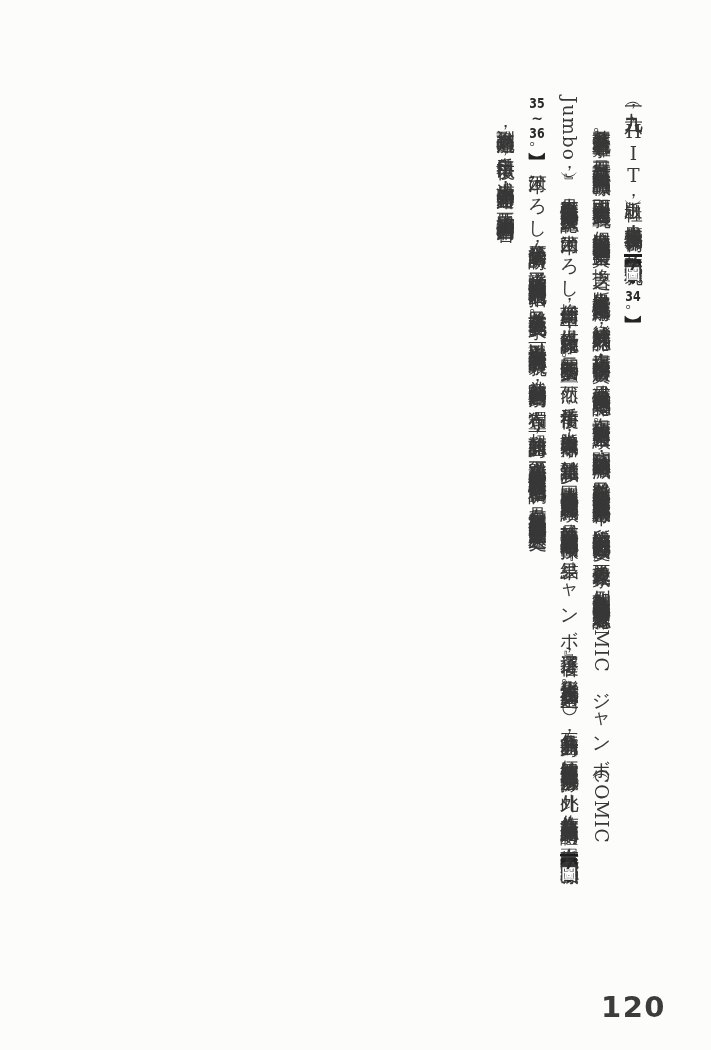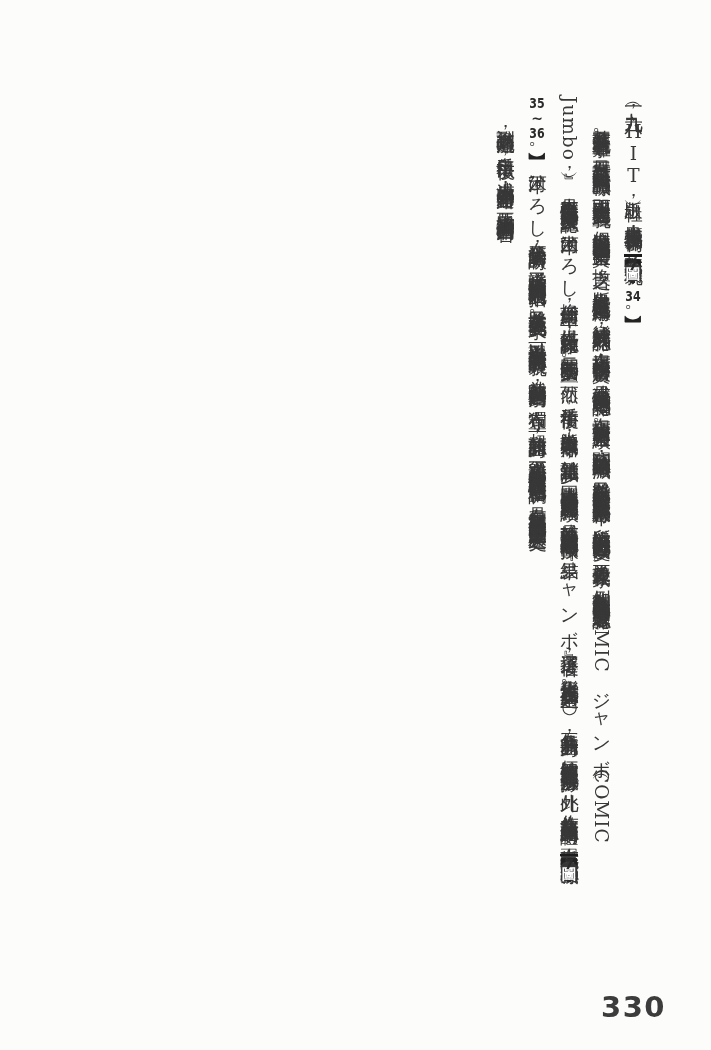--- a/index.html
+++ b/index.html
@@ -88,15 +88,15 @@
   <main class="text-block">
 
     <p class="para flush"><span>（一九九六，</span><span class="upright">HIT</span><span>出版社），大概是覺得反正都要休刊了，乾脆在最後一期上解禁乳頭</span><span class="figref"><span class="fig-open">【</span><span class="fig-box">圖</span><span class="fig-digits">7-</span><span class="fig-pair">34</span><span class="fig-close">】</span></span><span>。</span></p>
 
     <p class="para"><span>其實要解禁乳頭並非難事。只要在雜誌封面打上「成人向雜誌」的標籤，即可光明正大地在封面畫乳頭，但這麼做的話就會沒法擺在超商貨架上賣。換言之，出版社只能選擇走激進色情路線，變成純粹的成人雜誌，在市場規模較小的書店販賣，或是減少色情變成灰色地帶雜誌，在市場較大的超商貨架上存續。這關係到雜誌的銷量增減，以及對單行本銷售額的依賴程度（雜誌銷量愈低愈依賴單行本），所以編輯部的方針也必須大幅改變，並更換連載作家。例如八八年創刊的桃園書房的老牌美少女漫畫雜誌『COMIC ジャンボ（COMIC Jumbo）』，本來是以輕度色情為賣點的美少女漫畫誌，由河本ひろし擔任封面主繪，提供符合雜誌印象，元氣開朗的少女插畫。然而，千禧年前後，由於出版業景氣蕭條，雜誌銷量減少，因此桃園書房被迫在以超商雜誌的形式存續，或是轉為硬蕊成人雜誌這兩個選項間做抉擇。結果『ジャンボ』選擇了後者，變化也馬上反應在封面之上。○五年八月號的封面，便被袒胸露乳的巨乳女孩所占據。此外，作為放棄超商雜誌路線的證明，也在雜誌左下方印上了「成人向雜誌」的標籤</span><span class="figref"><span class="fig-open">【</span><span class="fig-box">圖</span><span class="fig-digits">7-</span><span class="fig-pair">35</span><span class="fig-digits">~</span><span class="fig-pair">36</span><span class="fig-close">】</span></span><span>。河本ひろし在接受筆者的訪談時，證實了當時的確收到編輯方解禁乳頭的指示，以及將女孩子巨乳化的要求。可以說美少女漫畫雜誌的封面「解禁乳頭」，就意味著與便利超商道別，宣布獨立。超商雜誌的封面，必須在跟書店不一樣特殊空間內維持著自己的「色情和格調」，是在自主規制與商品流通量的拉鋸中產生的創意工夫之歷史。</span></p>
 
     <p class="para"><span>說到商品流通量，自千禧年以後，成人漫畫的全新銷售通路，亞馬遜書店等網路書店的銷售</span></p>
 
   </main>
 
-  <div class="page-number">330</div>
+  <div class="page-number">120</div>
 
 </div>
 
 </body></html>

